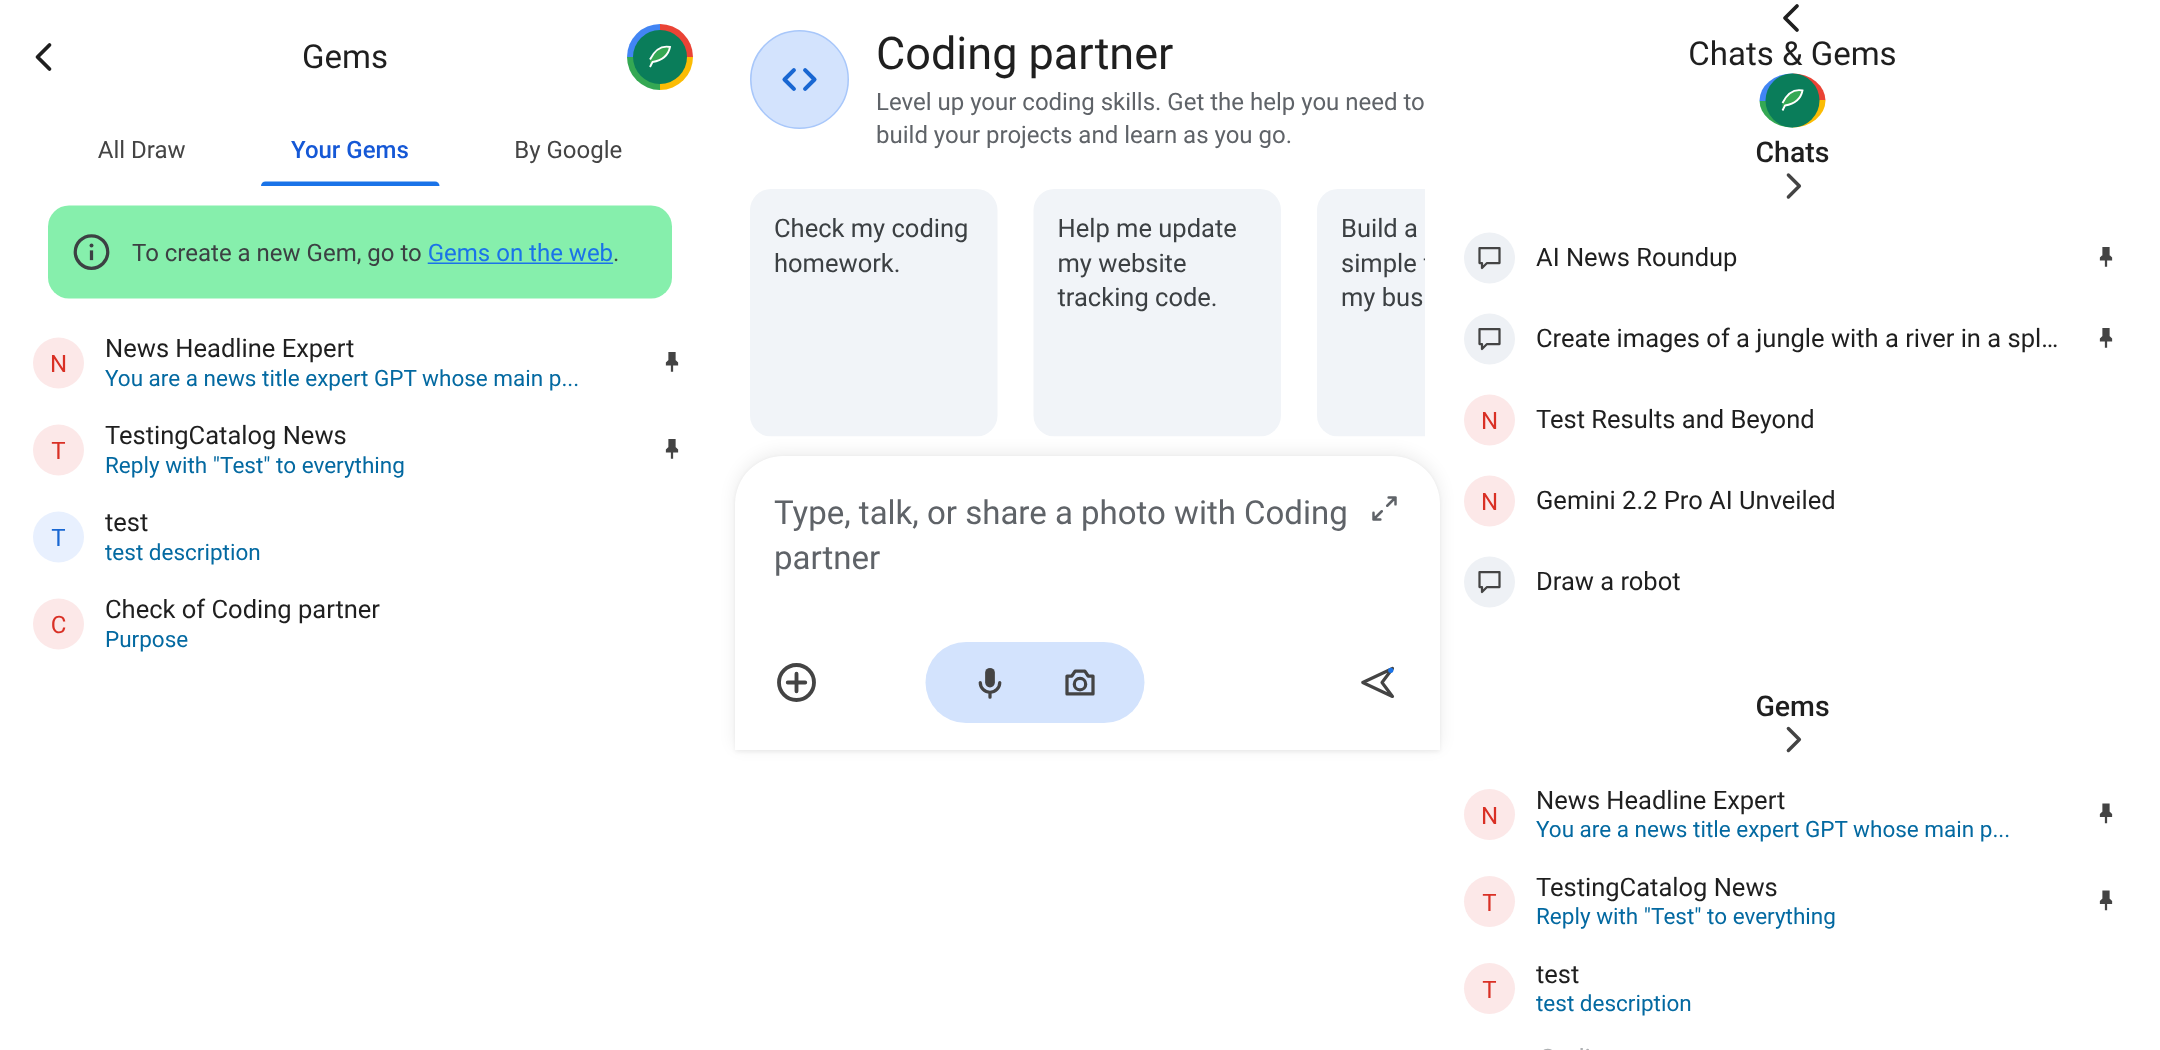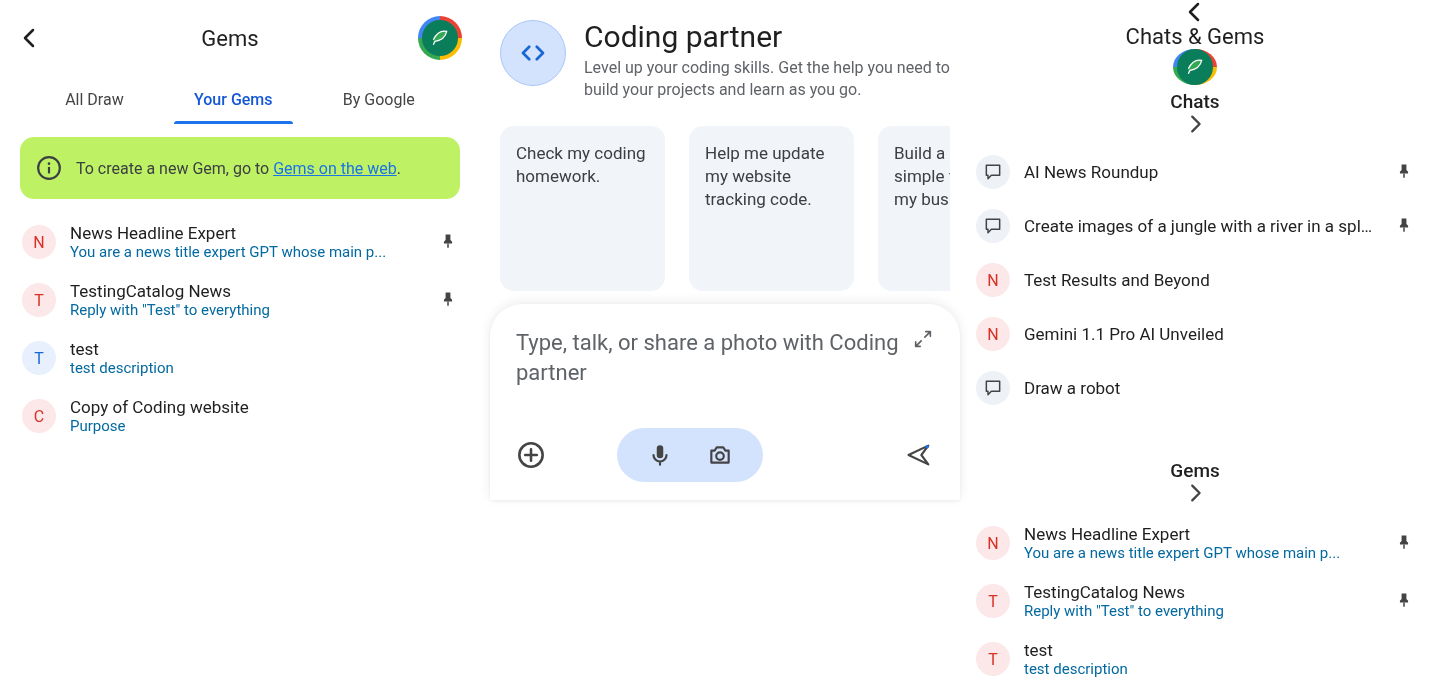--- a/index.html
+++ b/index.html
@@ -70,22 +70,22 @@
       content: '';
       position: absolute;
       left: -10px; right: -10px; bottom: -1px;
       height: 3px;
       background: #1a73e8;
       border-radius: 3px 3px 0 0;
     }
 
     
     .info-banner {
-      margin: 14px 20px;
-      background: #bef264;
+      margin: 14px 32px;
+      background: #86efac;
       border-radius: 14px;
       padding: 18px 16px;
       display: flex;
       align-items: center;
       gap: 14px;
       font-size: 16px;
       color: #3c4043;
     }
     .info-banner a { color: #1a73e8; text-decoration: underline; }
     .info-icon-circle {
@@ -350,21 +350,21 @@
     <div class="gem-avatar blue">T</div>
     <div class="gem-text">
       <div class="gem-title">test</div>
       <div class="gem-sub">test description</div>
     </div>
 
   </div>
       <div class="gem-item">
     <div class="gem-avatar pink">C</div>
     <div class="gem-text">
-      <div class="gem-title">Copy of Coding website</div>
+      <div class="gem-title">Check of Coding partner</div>
       <div class="gem-sub">Purpose</div>
     </div>
 
   </div>
     </div>
 </div>
 
 <div class="panel panel-mid">
   <div class="mid-header">
     <div class="code-circle">
@@ -481,21 +481,21 @@
       <div class="chat-item">
     <div class="chat-avatar pink">N</div>
     <div class="gem-text">
           <div class="chat-title">Test Results and Beyond</div>
         </div>
 
   </div>
       <div class="chat-item">
     <div class="chat-avatar pink">N</div>
     <div class="gem-text">
-          <div class="chat-title">Gemini 1.1 Pro AI Unveiled</div>
+          <div class="chat-title">Gemini 2.2 Pro AI Unveiled</div>
         </div>
 
   </div>
       <div class="chat-item">
     <div class="chat-avatar grey">
           <svg width="20" height="20" viewBox="0 0 24 24">
             <use href="#chat"></use>
           </svg>
         </div>
     <div class="gem-text">

